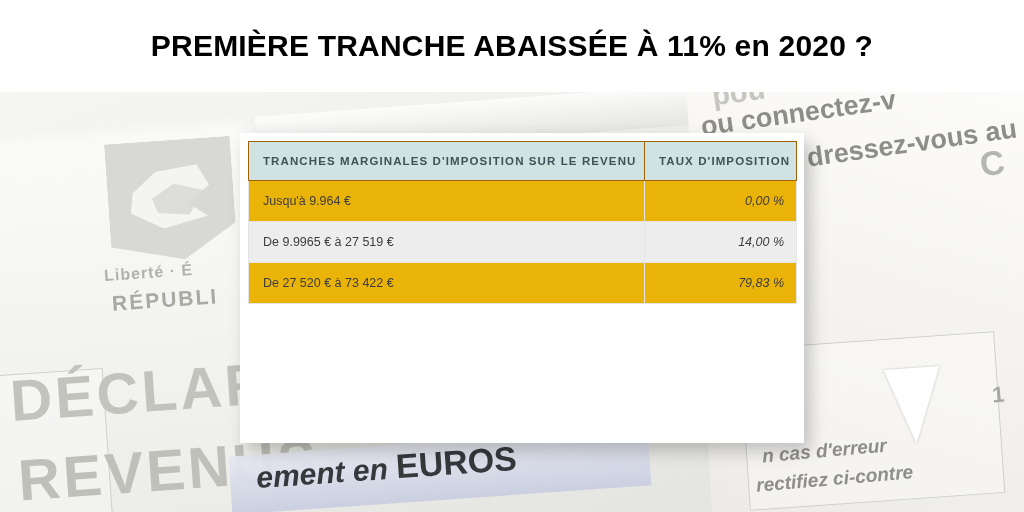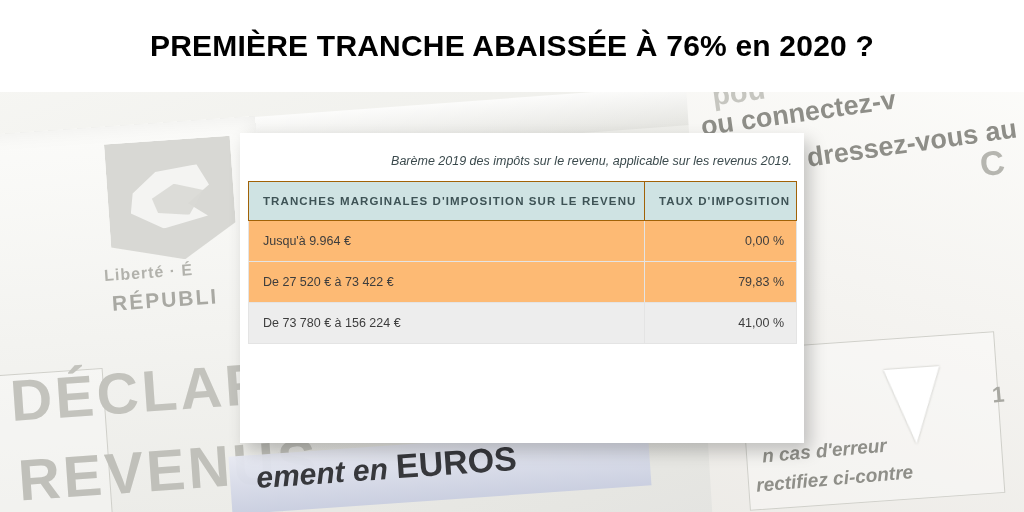--- a/index.html
+++ b/index.html
@@ -311,23 +311,24 @@
   }
   table.barème td {
     font-size: 12.5px;
     color: #3d3d3d;
     padding: 13px 14px;
     border: 1px solid #e4e4e4;
   }
   table.barème td.rate {
     text-align: right;
     padding-right: 12px;
+    font-style: italic;
   }
   table.barème tr.odd td {
-    background: #fdba74;
+    background: #eab308;
   }
   table.barème tr.even td {
     background: #ededed;
   }
   col.c-bracket { width: 396px; }
   col.c-rate { width: 152px; }
 </style>
 </head>
 <body>
 
@@ -365,48 +366,47 @@
     <div class="tr-text num1">1</div>
 
     <div class="euros-banner"></div>
     <div class="euros-text">
       <span>ement en</span>
       <span class="big">EUROS</span>
     </div>
   </div>
 
   <div class="headline-band">
-    <div class="headline">PREMIÈRE TRANCHE ABAISSÉE À 76% en 2020 ?</div>
+    <div class="headline">PREMIÈRE TRANCHE ABAISSÉE À 11% en 2020 ?</div>
   </div>
 
   <div class="table-card">
     <div class="table-inner">
-      <div class="table-caption">Barème 2019 des impôts sur le revenu, applicable sur les revenus 2019.</div>
       <table class="barème">
         <colgroup>
           <col class="c-bracket">
           <col class="c-rate">
         </colgroup>
         <thead>
           <tr>
             <th>TRANCHES MARGINALES D'IMPOSITION SUR LE REVENU</th>
             <th class="rate-col">TAUX D'IMPOSITION</th>
           </tr>
         </thead>
         <tbody>
           <tr class="odd">
             <td>Jusqu'à 9.964 €</td>
             <td class="rate">0,00 %</td>
           </tr>
+          <tr class="even">
+            <td>De 9.9965 € à 27 519 €</td>
+            <td class="rate">14,00 %</td>
+          </tr>
           <tr class="odd">
             <td>De 27 520 € à 73 422 €</td>
             <td class="rate">79,83 %</td>
-          </tr>
-          <tr class="even">
-            <td>De 73 780 € à 156 224 €</td>
-            <td class="rate">41,00 %</td>
           </tr>
         </tbody>
       </table>
     </div>
   </div>
 
 </div>
 
 </body></html>

